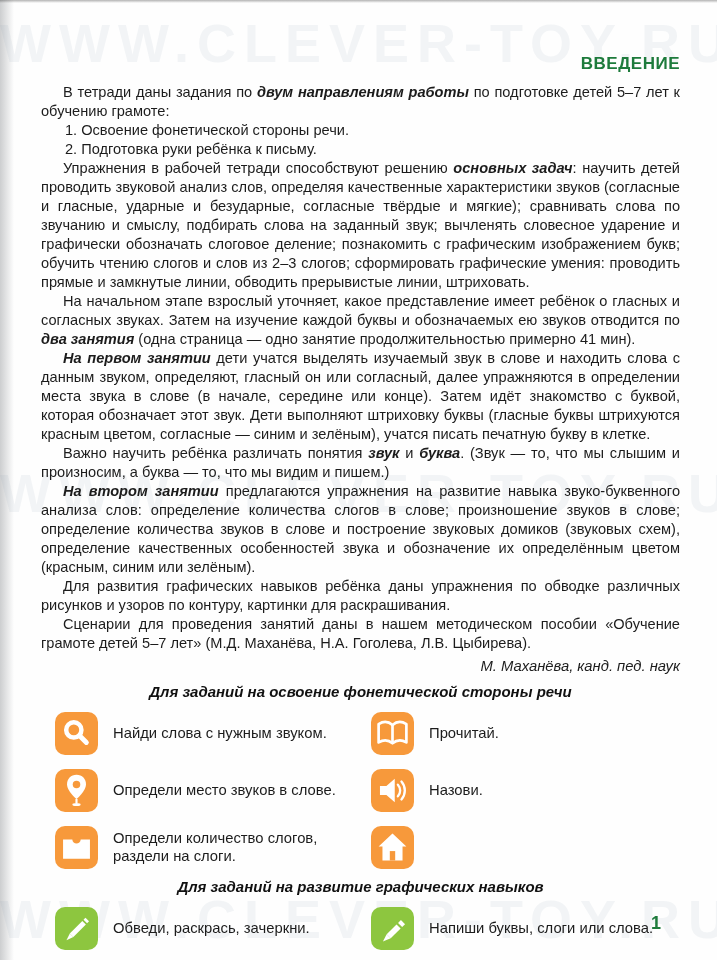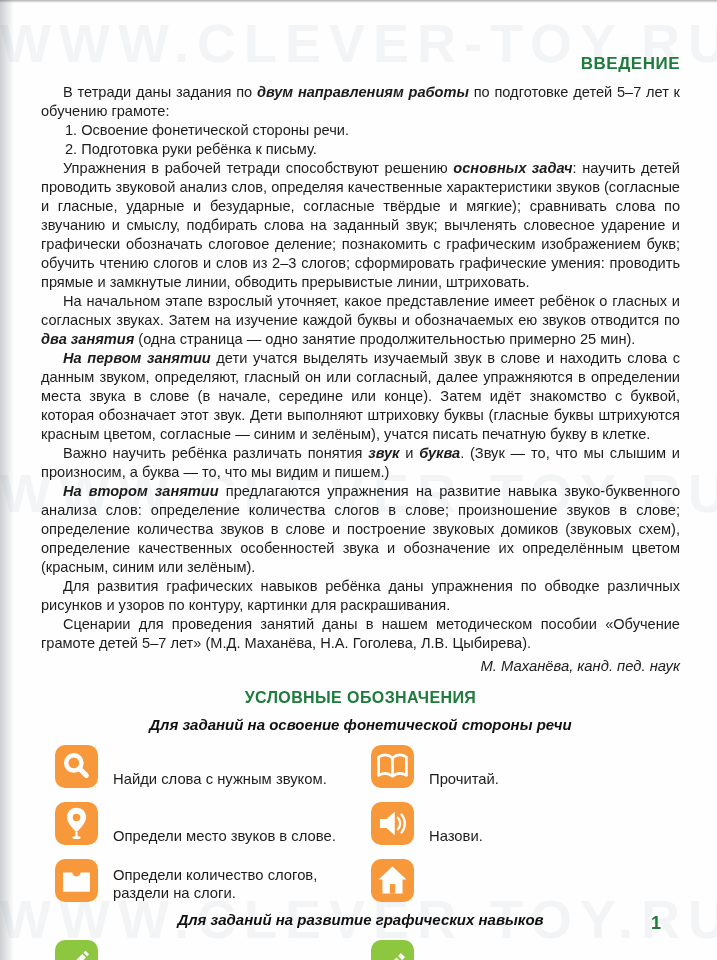--- a/index.html
+++ b/index.html
@@ -43,21 +43,21 @@
   }
   .legend-subheading {
     text-align:center; font-size:15px; font-weight:bold; color:#111;
     margin:9px 0 11px;
     font-style:italic;
   }
   .legend-grid {
     display:grid; grid-template-columns:316px auto; row-gap:13px;
     padding-left:14px; margin-bottom:6px;
   }
-  .legend-item { display:flex; align-items:flex-end; gap:15px; min-height:44px; }
+  .legend-item { display:flex; align-items:center; gap:15px; min-height:44px; }
   .legend-icon {
     flex:0 0 43px; width:43px; height:43px; border-radius:10px;
     display:flex; align-items:center; justify-content:center;
   }
   .legend-icon svg { width:43px; height:43px; display:block; }
   .legend-label { font-size:14.8px; line-height:18px; white-space:pre-line; }
   .page-number {
     position:absolute; right:56px; bottom:26px;
     font-size:18px; font-weight:bold; color:#1e7b3c;
   }
@@ -72,31 +72,30 @@
   <div class="watermark" style="top:888px;">WWW.CLEVER-TOY.RU</div>
 
   <div class="content">
     <div class="main-title">ВВЕДЕНИЕ</div>
 
     <div>
         <p class="para"><span>В тетради даны задания по </span><span class="bi">двум направлениям работы</span><span> по подготовке детей 5–7 лет к обучению грамоте:</span></p>
         <p class="para list"><span>1.  Освоение фонетической стороны речи.</span></p>
         <p class="para list"><span>2.  Подготовка руки ребёнка к письму.</span></p>
         <p class="para"><span>Упражнения в рабочей тетради способствуют решению </span><span class="bi">основных задач</span><span>: научить детей проводить звуковой анализ слов, определяя качественные характеристики звуков (согласные и гласные, ударные и безударные, согласные твёрдые и мягкие); сравнивать слова по звучанию и смыслу, подбирать слова на заданный звук; вычленять словесное ударение и графически обозначать слоговое деление; познакомить с графическим изображением букв; обучить чтению слогов и слов из 2–3 слогов; сформировать графические умения: проводить прямые и замкнутые линии, обводить прерывистые линии, штриховать.</span></p>
-        <p class="para"><span>На начальном этапе взрослый уточняет, какое представление имеет ребёнок о гласных и согласных звуках. Затем на изучение каждой буквы и обозначаемых ею звуков отводится по </span><span class="bi">два занятия</span><span> (одна страница — одно занятие продолжительностью примерно 25 мин).</span></p>
+        <p class="para"><span>На начальном этапе взрослый уточняет, какое представление имеет ребёнок о гласных и согласных звуках. Затем на изучение каждой буквы и обозначаемых ею звуков отводится по </span><span class="bi">два занятия</span><span> (одна страница — одно занятие продолжительностью примерно 41 мин).</span></p>
         <p class="para"><span class="bi">На первом занятии</span><span> дети учатся выделять изучаемый звук в слове и находить слова с данным звуком, определяют, гласный он или согласный, далее упражняются в определении места звука в слове (в начале, середине или конце). Затем идёт знакомство с буквой, которая обозначает этот звук. Дети выполняют штриховку буквы (гласные буквы штрихуются красным цветом, согласные — синим и зелёным), учатся писать печатную букву в клетке.</span></p>
         <p class="para"><span>Важно научить ребёнка различать понятия </span><span class="bi">звук</span><span> и </span><span class="bi">буква</span><span>. (Звук — то, что мы слышим и произносим, а буква — то, что мы видим и пишем.)</span></p>
         <p class="para"><span class="bi">На втором занятии</span><span> предлагаются упражнения на развитие навыка звуко-буквенного анализа слов: определение количества слогов в слове; произношение звуков в слове; определение количества звуков в слове и построение звуковых домиков (звуковых схем), определение качественных особенностей звука и обозначение их определённым цветом (красным, синим или зелёным).</span></p>
         <p class="para"><span>Для развития графических навыков ребёнка даны упражнения по обводке различных рисунков и узоров по контуру, картинки для раскрашивания.</span></p>
         <p class="para"><span>Сценарии для проведения занятий даны в нашем методическом пособии «Обучение грамоте детей 5–7 лет» (М.Д. Маханёва, Н.А. Гоголева, Л.В. Цыбирева).</span></p>
       </div>
 
     <div class="signature">М. Маханёва, канд. пед. наук</div>
 
-    <div class="legend-heading">УСЛОВНЫЕ ОБОЗНАЧЕНИЯ</div>
 
     <div>
   <div>
     <div class="legend-subheading">Для заданий на освоение фонетической стороны речи</div>
     <div class="legend-grid">
   <div class="legend-item">
     <span class="legend-icon" style="background: rgb(247, 153, 59); color: rgb(247, 153, 59);">
                 <svg viewBox="0 0 48 48">
                   <circle cx="21" cy="20" r="8.5" fill="none" stroke="#fff" stroke-width="5"></circle>
                   <line x1="27.5" y1="26.5" x2="35" y2="34" stroke="#fff" stroke-width="5.5" stroke-linecap="round"></line>

